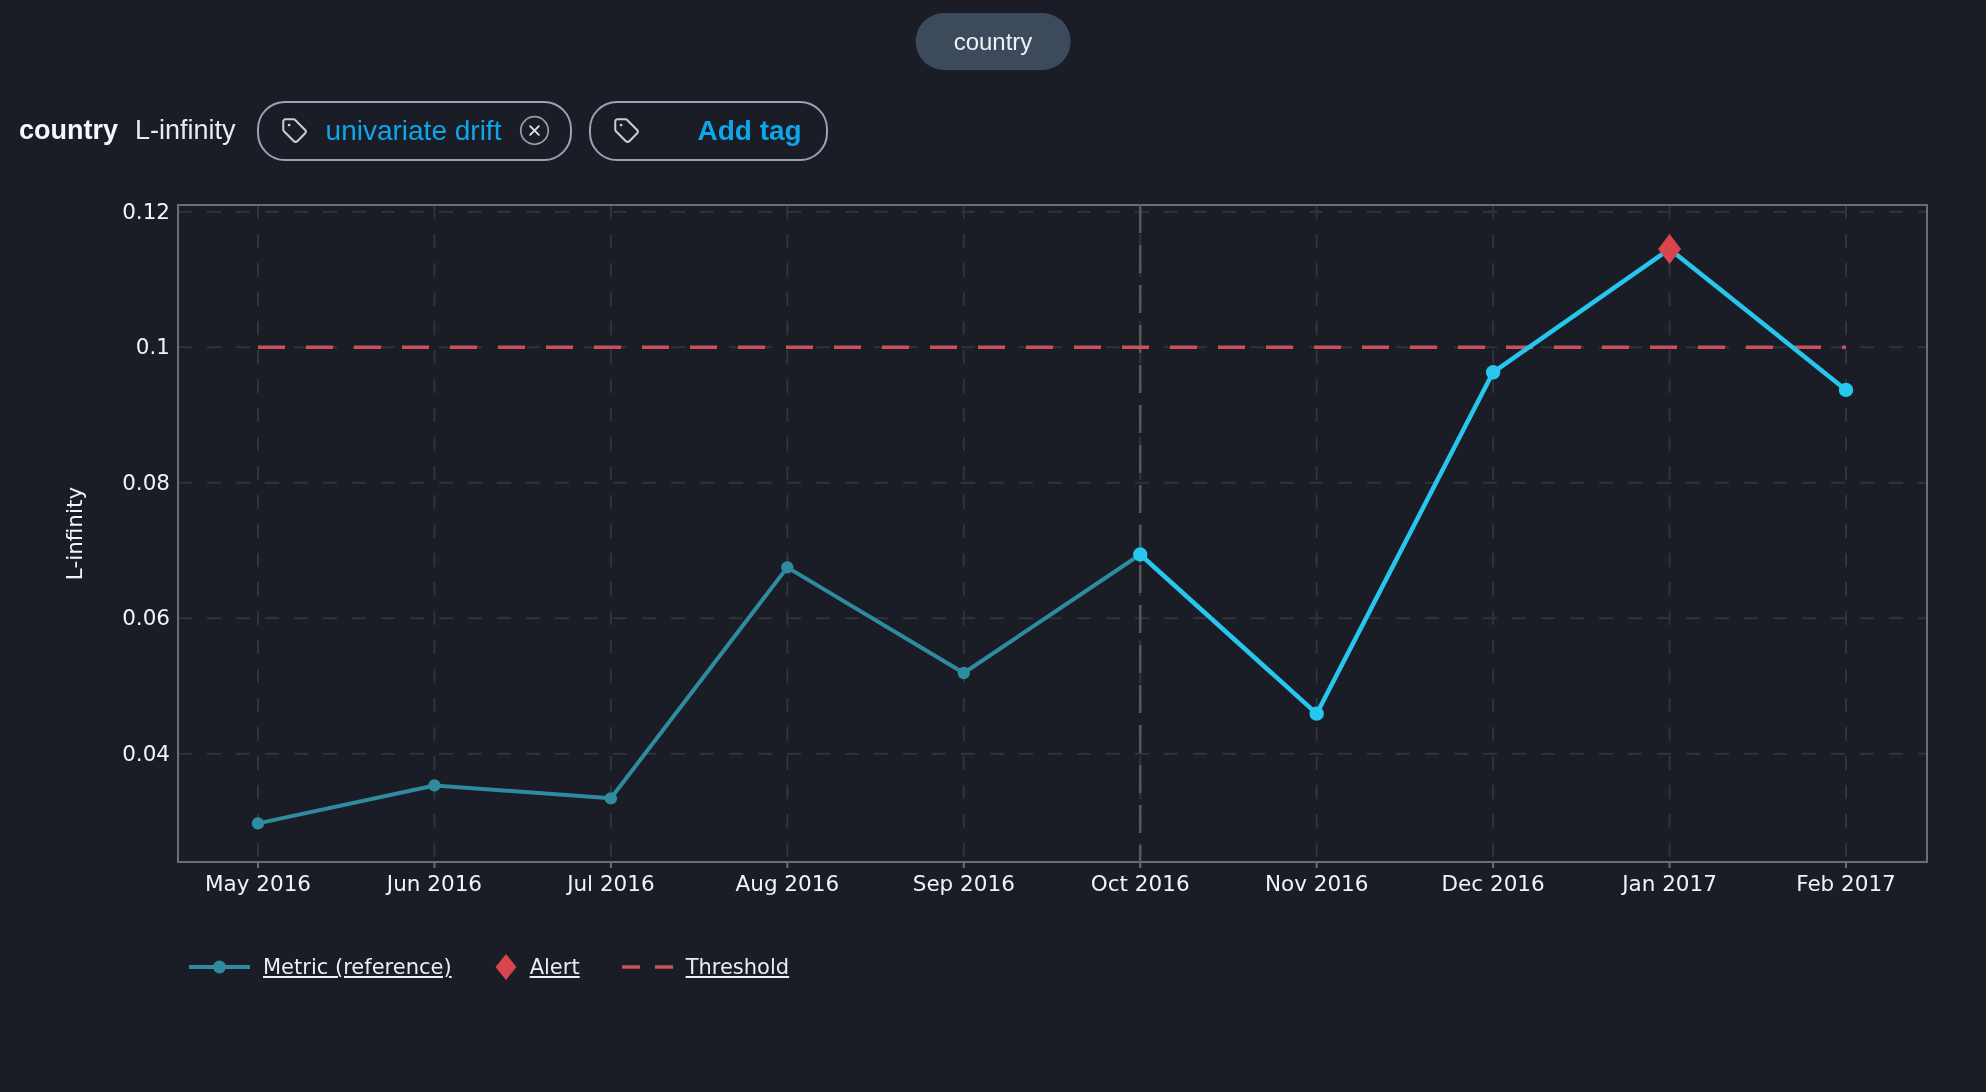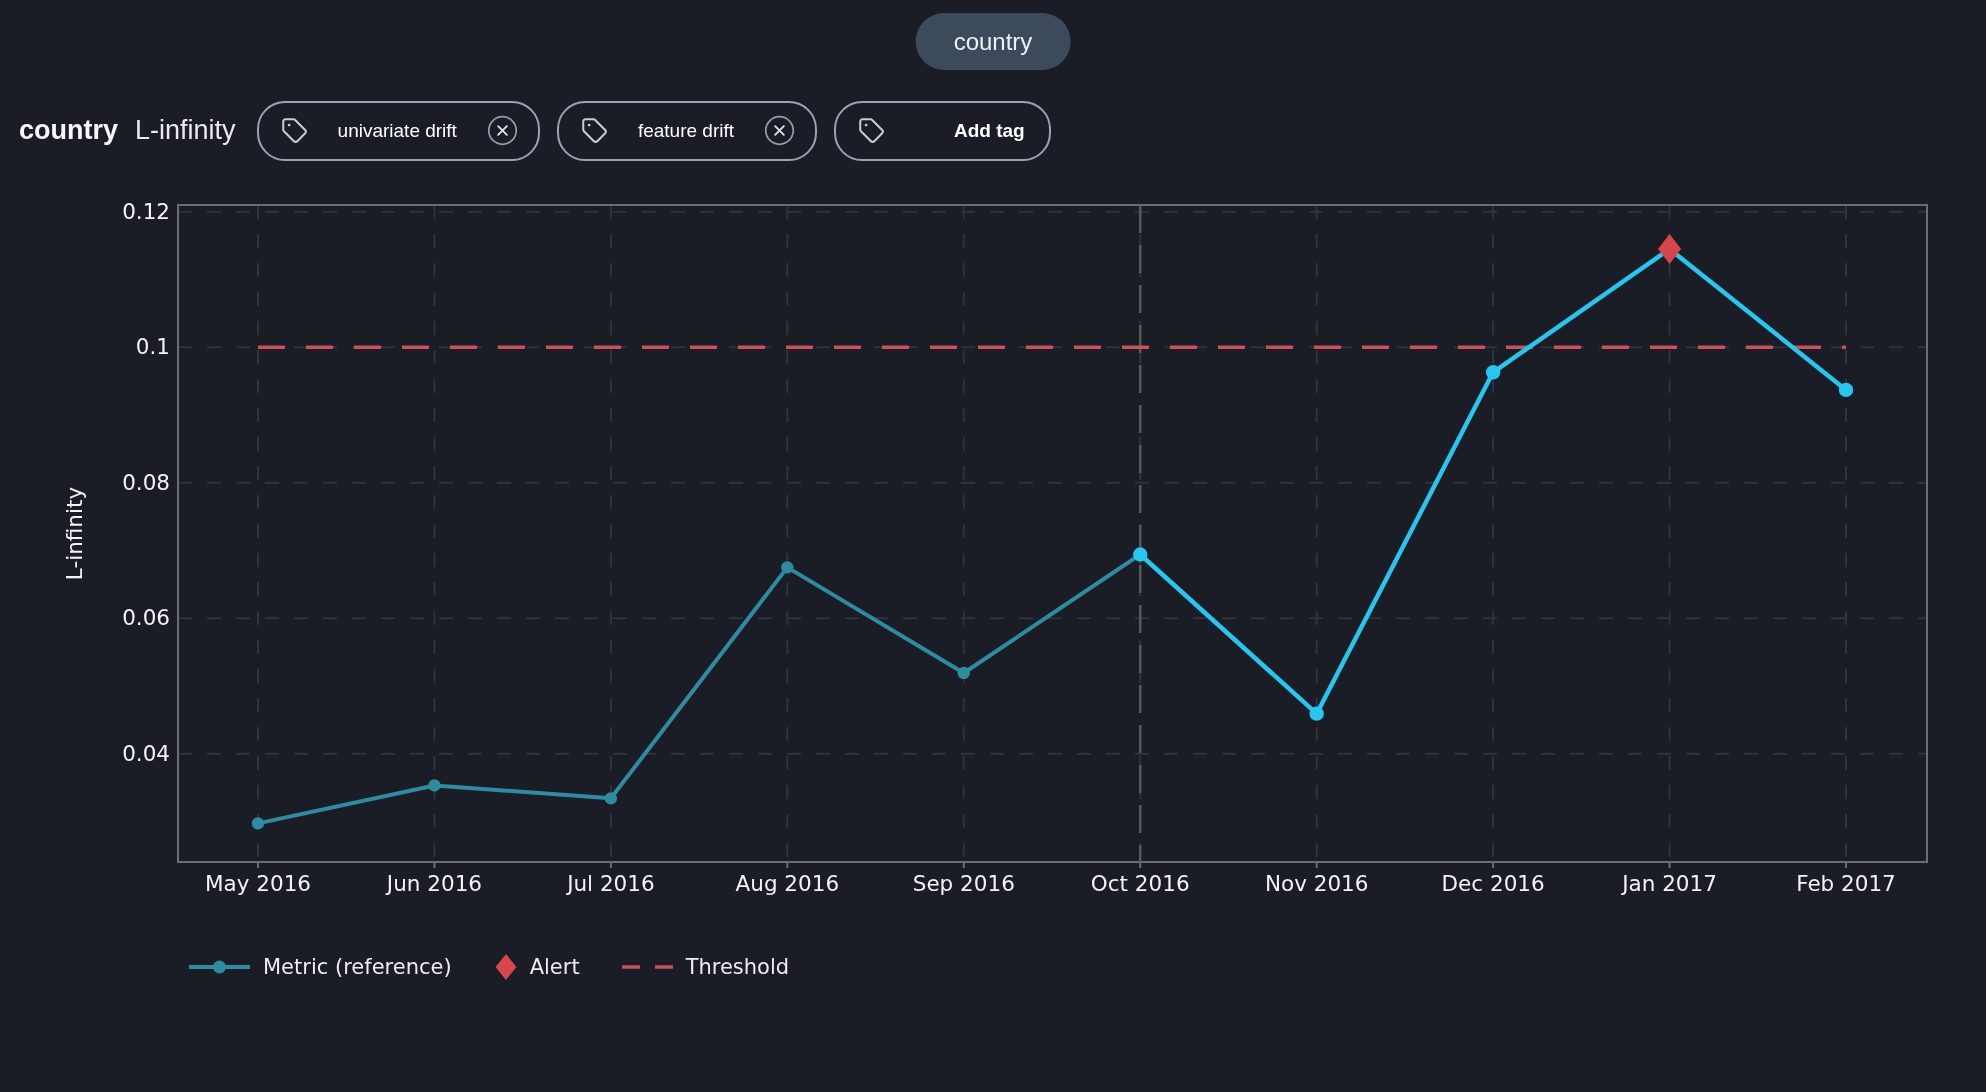--- a/index.html
+++ b/index.html
@@ -11,30 +11,30 @@
     height:57px;padding:0 38px;border-radius:29px;background:#3d4a5b;
     display:flex;align-items:center;font-size:24px;color:#eef1f4;}
 
   
   .header-row{position:absolute;top:102px;left:19px;right:20px;height:57px;
     display:flex;align-items:center;}
   .page-title{font-size:27px;font-weight:bold;color:#f6f7f9;}
   .page-subtitle{font-size:27px;color:#e8eaee;margin-left:17px;}
   .tags-wrap{display:flex;align-items:center;gap:17px;margin-left:21px;}
   .tag-pill{height:56px;border:2px solid #96a4b7;border-radius:28px;
-    display:flex;align-items:center;gap:30px;padding:0 20px 0 22px;
-    font-size:19px;color:#ffffff;background:transparent;cursor:pointer;}
+    display:flex;align-items:center;gap:18px;padding:0 20px 0 22px;
+    font-size:28px;color:#0ea5e9;background:transparent;cursor:pointer;}
   .tag-pill .tag-label{white-space:nowrap;}
   .tag-pill.add .tag-label{font-weight:bold;padding-right:4px;margin-left:39px;}
   .tag-x{width:31px;height:31px;flex:0 0 auto;}
 
   
   .chart-svg{position:absolute;left:0;top:0;}
   .legend{position:absolute;left:188px;top:950px;display:flex;flex-direction:column;gap:7px;
-    font-family:"DejaVu Sans", sans-serif;}
+    font-family:"DejaVu Sans", sans-serif;text-decoration:underline;}
   .legend-row{display:flex;align-items:center;gap:42px;height:34px;}
   .legend-item{display:flex;align-items:center;gap:12px;}
   .legend-item .lbl{font-size:21px;color:#ebedef;}
   .sym{display:block;}
 </style>
 </head>
 <body>
 
 <div class="feature-pill">
   <span>country</span>
@@ -51,31 +51,20 @@
         <path d="M12.586 2.586A2 2 0 0 0 11.172 2H4a2 2 0 0 0-2 2v7.172a2 2 0 0 0 .586 1.414l8.704 8.704a2.426 2.426 0 0 0 3.42 0l6.58-6.58a2.426 2.426 0 0 0 0-3.42z" fill="none" stroke="#c6cedb" stroke-width="1.8" stroke-linejoin="round"></path>
         <circle cx="7.2" cy="7.2" r="1.25" fill="#c6cedb"></circle>
       </svg>
       <span class="tag-label">univariate drift</span>
       <svg class="tag-x" viewBox="0 0 32 32">
         <circle cx="16" cy="16" r="14.2" fill="none" stroke="#8f9dae" stroke-width="1.8"></circle>
         <path d="M11.5 11.5 L20.5 20.5 M20.5 11.5 L11.5 20.5" stroke="#dfe4ea" stroke-width="1.9" stroke-linecap="round"></path>
       </svg>
     </div>
 
-    <div class="tag-pill">
-      <svg class="sym" width="27" height="27" viewBox="0 0 24 24">
-        <path d="M12.586 2.586A2 2 0 0 0 11.172 2H4a2 2 0 0 0-2 2v7.172a2 2 0 0 0 .586 1.414l8.704 8.704a2.426 2.426 0 0 0 3.42 0l6.58-6.58a2.426 2.426 0 0 0 0-3.42z" fill="none" stroke="#c6cedb" stroke-width="1.8" stroke-linejoin="round"></path>
-        <circle cx="7.2" cy="7.2" r="1.25" fill="#c6cedb"></circle>
-      </svg>
-      <span class="tag-label">feature drift</span>
-      <svg class="tag-x" viewBox="0 0 32 32">
-        <circle cx="16" cy="16" r="14.2" fill="none" stroke="#8f9dae" stroke-width="1.8"></circle>
-        <path d="M11.5 11.5 L20.5 20.5 M20.5 11.5 L11.5 20.5" stroke="#dfe4ea" stroke-width="1.9" stroke-linecap="round"></path>
-      </svg>
-    </div>
 
     <div class="tag-pill add">
       <svg class="sym" width="27" height="27" viewBox="0 0 24 24">
         <path d="M12.586 2.586A2 2 0 0 0 11.172 2H4a2 2 0 0 0-2 2v7.172a2 2 0 0 0 .586 1.414l8.704 8.704a2.426 2.426 0 0 0 3.42 0l6.58-6.58a2.426 2.426 0 0 0 0-3.42z" fill="none" stroke="#c6cedb" stroke-width="1.8" stroke-linejoin="round"></path>
         <circle cx="7.2" cy="7.2" r="1.25" fill="#c6cedb"></circle>
       </svg>
       <span class="tag-label">Add tag</span>
     </div>
   </div>
 </div>

